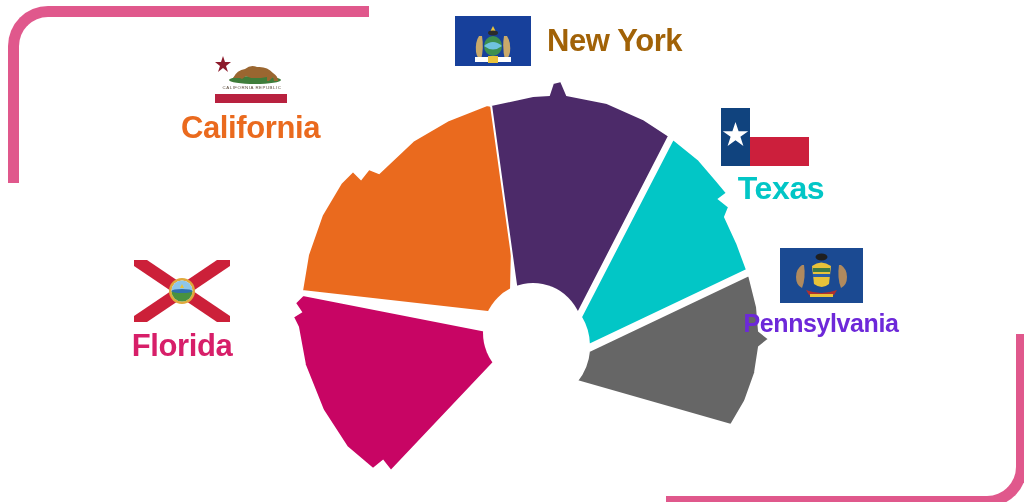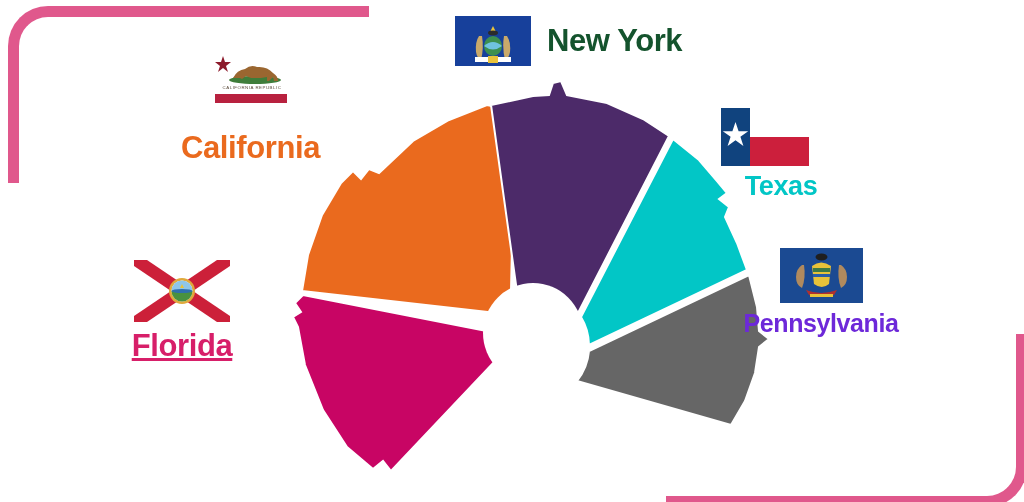--- a/index.html
+++ b/index.html
@@ -71,29 +71,29 @@
   
   .flag {
     position: relative;
     overflow: hidden;
     display: block;
   }
   .flag svg { display: block; width: 100%; height: 100%; }
 
   
   #label-california { left: 168px; top: 50px; width: 165px; }
-  #label-california .state-name { font-size: 31px; color: #ea6a1e; margin-top: 20px; }
+  #label-california .state-name { font-size: 31px; color: #ea6a1e; }
   #label-california .flag { width: 96px; height: 58px; margin-bottom: 4px; }
 
   #label-newyork { left: 455px; top: 16px; flex-direction: row; align-items: center; }
   #label-newyork .state-name { font-size: 31px; color: #4c2a69; margin-left: 16px; }
   #label-newyork .flag { width: 76px; height: 50px; }
 
   #label-texas { left: 715px; top: 108px; width: 100px; }
-  #label-texas .state-name { font-size: 27px; color: #02c6c6; margin-top: 6px; margin-left: 32px; }
+  #label-texas .state-name { font-size: 32px; color: #02c6c6; margin-top: 6px; margin-left: 32px; }
   #label-texas .flag { width: 88px; height: 58px; }
 
   #label-pennsylvania { left: 740px; top: 248px; width: 162px; }
   #label-pennsylvania .state-name { font-size: 25px; color: #666666; margin-top: 7px; }
   #label-pennsylvania .flag { width: 83px; height: 55px; }
 
   #label-florida { left: 118px; top: 260px; width: 128px; }
   #label-florida .state-name { font-size: 31px; color: #d71f69; margin-top: 8px; }
   #label-florida .flag { width: 96px; height: 62px; }
 </style>
@@ -175,21 +175,21 @@
         <ellipse cx="38" cy="30" rx="9" ry="10" fill="#3d8f4f"></ellipse>
         <path d="M29 30 q9 -8 18 0 q-9 7 -18 0 z" fill="#6fc3e0"></path>
         <polygon points="38,10 41,16 35,16" fill="#e8c23a"></polygon>
         <ellipse cx="38" cy="17" rx="5" ry="2.4" fill="#2b2b2b"></ellipse>
         <path d="M24 20 q-4 6 -3 16 q1 6 5 8 q3 -12 1 -24 z" fill="#c9a96a"></path>
         <path d="M52 20 q4 6 3 16 q-1 6 -5 8 q-3 -12 -1 -24 z" fill="#c9a96a"></path>
         <rect x="20" y="41" width="36" height="5" fill="#ffffff"></rect>
         <rect x="33" y="40" width="10" height="7" fill="#e8c23a"></rect>
       </svg>
     </span>
-    <span class="state-name" style="color: #14532d;">New York</span>
+    <span class="state-name" style="color: #a16207;">New York</span>
   </div>
 
   <div class="state-label align-center" id="label-texas">
     <span class="flag">
       <svg viewBox="0 0 88 58">
         <rect x="0" y="0" width="88" height="58" fill="#ffffff"></rect>
         <rect x="0" y="0" width="29" height="58" fill="#10437e"></rect>
         <rect x="29" y="29" width="59" height="29" fill="#cc1f3c"></rect>
         <polygon fill="#ffffff" points="14.5,14 17.6,23.2 27.2,23.2 19.4,28.8 22.4,38 14.5,32.3 6.6,38 9.6,28.8 1.8,23.2 11.4,23.2"></polygon>
       </svg>
@@ -221,16 +221,16 @@
         <path d="M0 0 L13 0 L96 56 L96 62 L83 62 L0 6 Z" fill="#cc2039"></path>
         <path d="M96 0 L83 0 L0 56 L0 62 L13 62 L96 6 Z" fill="#cc2039"></path>
         <circle cx="48" cy="31" r="13" fill="#e0a93b"></circle>
         <circle cx="48" cy="31" r="10.5" fill="#ffffff"></circle>
         <path d="M37.5 31 a10.5 10.5 0 0 1 21 0 z" fill="#8fc6e8"></path>
         <path d="M37.5 31 a10.5 10.5 0 0 0 21 0 z" fill="#49913f"></path>
         <ellipse cx="48" cy="31" rx="10.5" ry="2" fill="#2f6fae"></ellipse>
         <polygon points="48,24 50,28 46,28" fill="#e8c23a"></polygon>
       </svg>
     </span>
-    <span class="state-name" style="color: rgb(215, 31, 105); text-decoration: underline;">Florida</span>
+    <span class="state-name" style="color: rgb(215, 31, 105);">Florida</span>
   </div>
 
 </div>
 
 </body></html>

